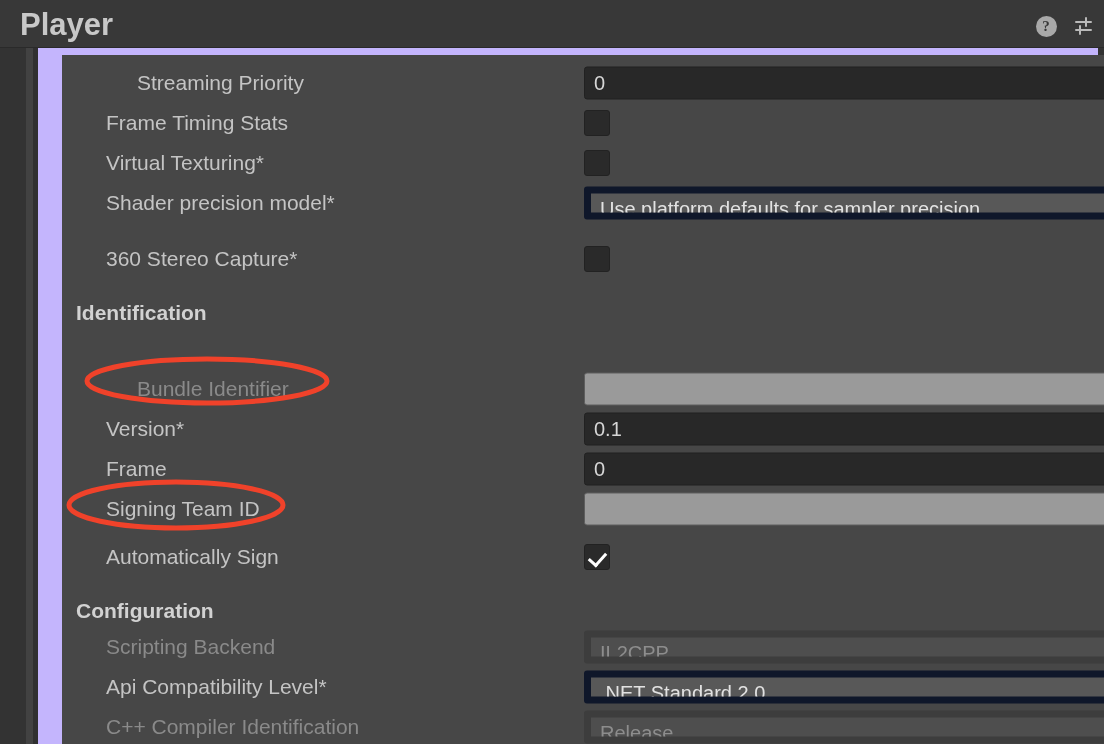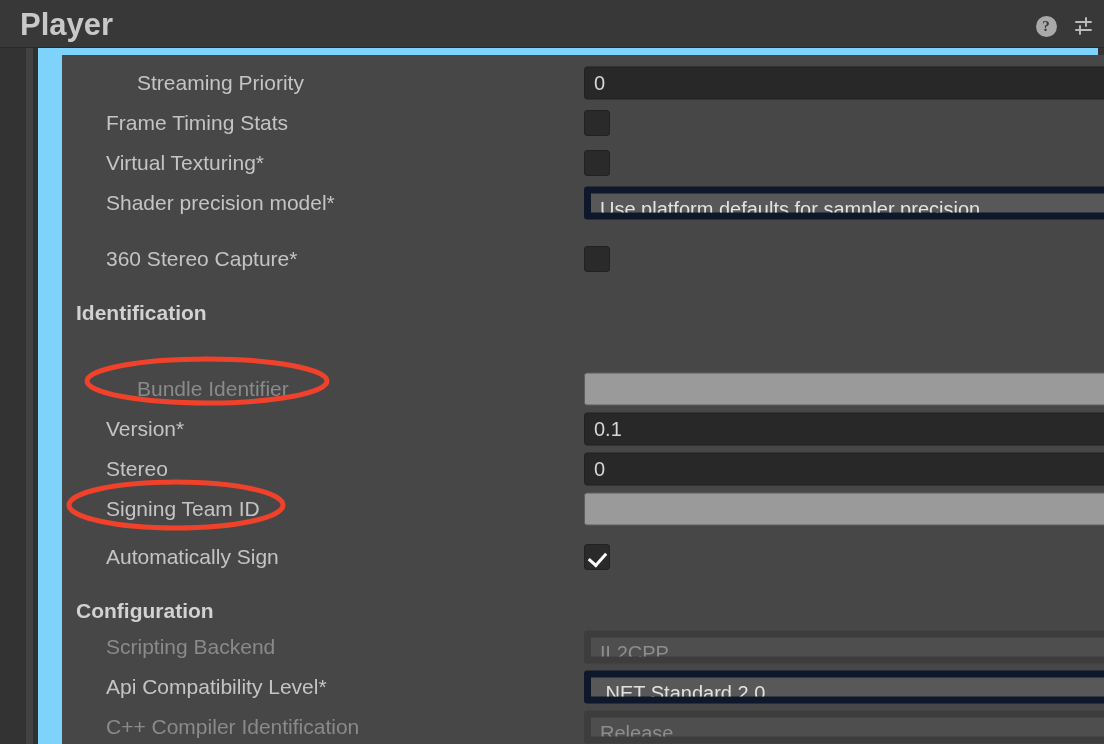--- a/index.html
+++ b/index.html
@@ -8,21 +8,21 @@
     width: 1104px;
     height: 744px;
     overflow: hidden;
     background: #383838;
     font-family: "Liberation Sans", sans-serif;
   }
   #root {
     position: relative;
     width: 1104px;
     height: 744px;
-    background: #7dd3fc;
+    background: #c4b5fd;
   }
 
   
   .titlebar {
     position: absolute;
     left: 0; top: 0;
     width: 1104px; height: 48px;
     background: #383838;
     border-bottom: 1px solid #2a2a2a;
   }
@@ -272,21 +272,21 @@
       </div>
       <div class="row" style="top: 314px;">
         <div class="row-label indent-2 dim">Bundle Identifier</div>
         <div class="ctrl textfield empty-gray"></div>
       </div>
       <div class="row" style="top: 354px;">
         <div class="row-label indent-1">Version*</div>
         <div class="ctrl textfield">0.1</div>
       </div>
       <div class="row" style="top: 394px;">
-        <div class="row-label indent-1">Stereo</div>
+        <div class="row-label indent-1">Frame</div>
         <div class="ctrl textfield">0</div>
       </div>
       <div class="row" style="top: 434px;">
         <div class="row-label indent-1">Signing Team ID</div>
         <div class="ctrl textfield empty-gray"></div>
       </div>
       <div class="row" style="top: 482px;">
         <div class="row-label indent-1">Automatically Sign</div>
         <div class="ctrl checkbox checked">
           <span class="tick"></span>

